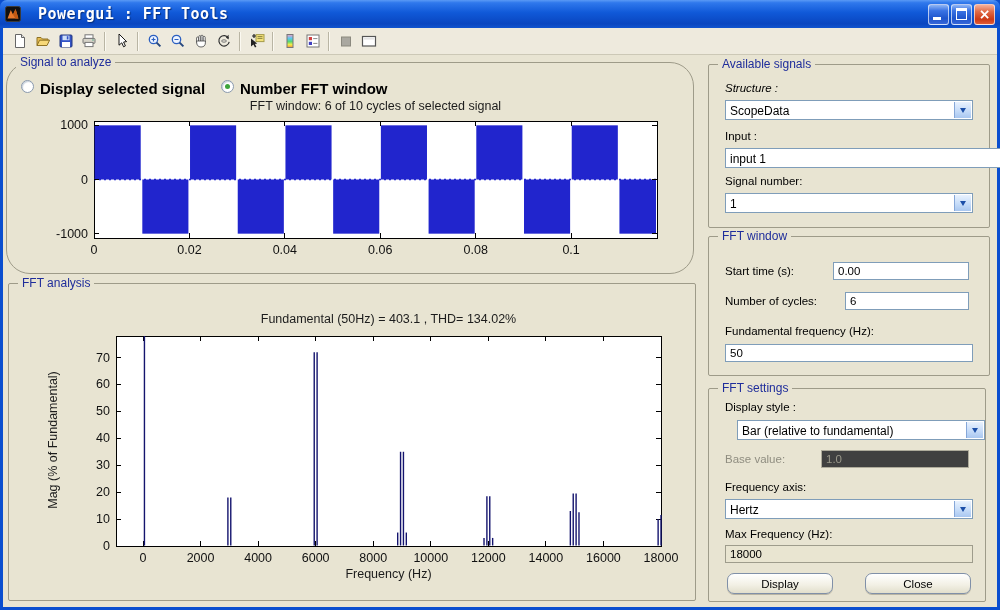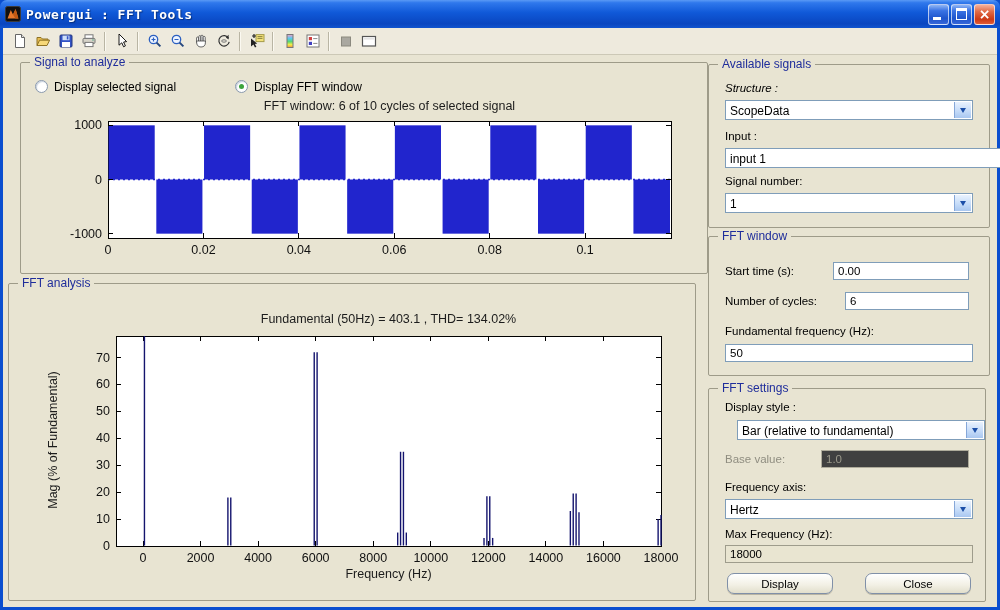--- a/index.html
+++ b/index.html
@@ -4,21 +4,21 @@
 <style>
   html,body{margin:0;padding:0;}
   body{width:1000px;height:610px;position:relative;background:#0a4ecf;
        font-family:"Liberation Sans",sans-serif;overflow:hidden;}
   .frame{position:absolute;inset:0;border-radius:7px 7px 0 0;overflow:hidden;}
   
   .titlebar{position:absolute;left:0;top:0;right:0;height:28px;
     background:linear-gradient(180deg,#5a9af5 0%,#2f78ec 10%,#1059d8 45%,#0a46c0 85%,#1155cf 100%);
     display:flex;align-items:center;padding:0 5px;box-sizing:border-box;}
   .apptitle{color:#fff;font-family:"DejaVu Sans Mono",monospace;font-weight:bold;
-    font-size:13px;letter-spacing:.5px;margin-left:5px;text-shadow:1px 1px 1px #07307e;flex:1;}
+    font-size:15px;letter-spacing:.5px;margin-left:17px;text-shadow:1px 1px 1px #07307e;flex:1;}
   .winbtn{width:21px;height:21px;border-radius:3px;margin-left:2px;border:1px solid rgba(255,255,255,.65);
     box-sizing:border-box;display:flex;align-items:center;justify-content:center;position:relative;}
   .btn-blue{background:linear-gradient(180deg,#8fb5f4 0%,#3a73e4 30%,#1f55cc 70%,#3767d8 100%);}
   .btn-red{background:linear-gradient(180deg,#f5b09a 0%,#e06a45 35%,#cc3a15 75%,#e25b35 100%);}
   .g-min{position:absolute;left:4px;bottom:4px;width:8px;height:3px;background:#fff;}
   .g-max{width:9px;height:8px;border:1px solid #fff;border-top:3px solid #fff;box-sizing:content-box;}
   .g-x{color:#fff;font-size:14px;font-weight:bold;line-height:1;font-family:"DejaVu Sans",sans-serif;}
   
   .inner{position:absolute;left:3px;right:3px;top:28px;bottom:3px;background:#e8e4d2;}
   .toolbar{position:absolute;left:0;top:0;right:0;height:27px;background:#eeeadd;
@@ -39,21 +39,21 @@
   .combo{position:absolute;box-sizing:border-box;height:20px;border:1px solid #7f9db9;background:#fff;}
   .combo-text{position:absolute;left:4px;top:3px;font-size:12px;color:#000;white-space:nowrap;}
   .cbtn{position:absolute;right:1px;top:1px;bottom:1px;width:16px;
     background:linear-gradient(180deg,#e9f2fe 0%,#c3daf8 60%,#a9c7f0 100%);
     border-left:1px solid #86a7d8;display:flex;align-items:center;justify-content:center;}
   .chev{width:0;height:0;border-left:3.5px solid transparent;border-right:3.5px solid transparent;
     border-top:5px solid #1c4fa8;}
   .radio{position:absolute;width:13px;height:13px;border-radius:50%;background:#fff;
     border:1px solid #8a99ad;box-sizing:border-box;box-shadow:inset 1px 1px 1px #c9d2dd;}
   .radio .dot{position:absolute;left:3px;top:3px;width:5px;height:5px;border-radius:50%;background:#3da43d;}
-  .rlabel{position:absolute;font-size:12px;color:#000;white-space:nowrap;}
+  .rlabel{position:absolute;font-size:15px;color:#000;white-space:nowrap;font-weight:bold;}
   .xp-btn{position:absolute;box-sizing:border-box;height:21px;border:1px solid #8090a8;border-radius:7px;
     background:linear-gradient(180deg,#fff 0%,#f3f1e6 55%,#e2dfcc 100%);
     font:11.5px "Liberation Sans",sans-serif;color:#000;text-align:center;line-height:19px;
     box-shadow:0 1px 0 #b9b5a4;}
   
   .plot-title{position:absolute;font-size:12.5px;color:#1c1c1c;text-align:center;white-space:nowrap;}
   .axis-label{position:absolute;font-size:12.5px;color:#1c1c1c;text-align:center;white-space:nowrap;}
   .ylab{position:absolute;left:-66px;top:149px;width:220px;text-align:center;
     transform:rotate(-90deg);font-size:12.5px;color:#1c1c1c;}
   svg text{font-family:"Liberation Sans",sans-serif;}
@@ -196,28 +196,28 @@
           </svg>
         </div>
       <div class="tbtn">
           <svg width="16" height="16" viewBox="0 0 16 16">
             <rect x="1.5" y="3.5" width="13" height="9.5" fill="#fff" stroke="#555" stroke-width="1.2"></rect>
             <rect x="3" y="5" width="10" height="1.6" fill="#e6e6e6"></rect>
           </svg>
         </div>
     </div>
 
-    <div class="group" style="left:17px;top:34px;width:688px;height:212px;">
+    <div class="group" style="left:3px;top:34px;width:688px;height:212px;border-radius:24px;">
       <span class="gtitle">Signal to analyze</span>
       <span class="radio" style="left:14px;top:17px;"></span>
       <span class="rlabel" style="left:33px;top:17px;">Display selected signal</span>
       <span class="radio" style="left:214px;top:17px;">
           <span class="dot"></span>
         </span>
-      <span class="rlabel" style="left:233px;top:17px;">Display FFT window</span>
+      <span class="rlabel" style="left:233px;top:17px;">Number FFT window</span>
       <div class="plot-title" style="left:87px;top:36px;width:563px;">FFT window: 6 of 10 cycles of selected signal</div>
       <svg id="signal-svg" width="688" height="212" viewBox="0 0 688 212" style="position:absolute;left:0;top:0;">
           <rect x="87" y="58" width="563" height="117" fill="#fff" stroke="#000" shape-rendering="crispEdges"></rect>
           <rect x="87.6" y="62.333333333333336" width="46.11186440677968" height="54.166666666666664" fill="#2125cd"></rect>
           <rect x="135.31186440677968" y="116.5" width="46.11186440677965" height="54.16666666666666" fill="#2125cd"></rect>
           <rect x="183.02372881355933" y="62.333333333333336" width="46.11186440677965" height="54.166666666666664" fill="#2125cd"></rect>
           <rect x="230.73559322033898" y="116.5" width="46.11186440677968" height="54.16666666666666" fill="#2125cd"></rect>
           <rect x="278.4474576271187" y="62.333333333333336" width="46.111864406779624" height="54.166666666666664" fill="#2125cd"></rect>
           <rect x="326.1593220338983" y="116.5" width="46.11186440677968" height="54.16666666666666" fill="#2125cd"></rect>
           <rect x="373.871186440678" y="62.333333333333336" width="46.111864406779624" height="54.166666666666664" fill="#2125cd"></rect>

